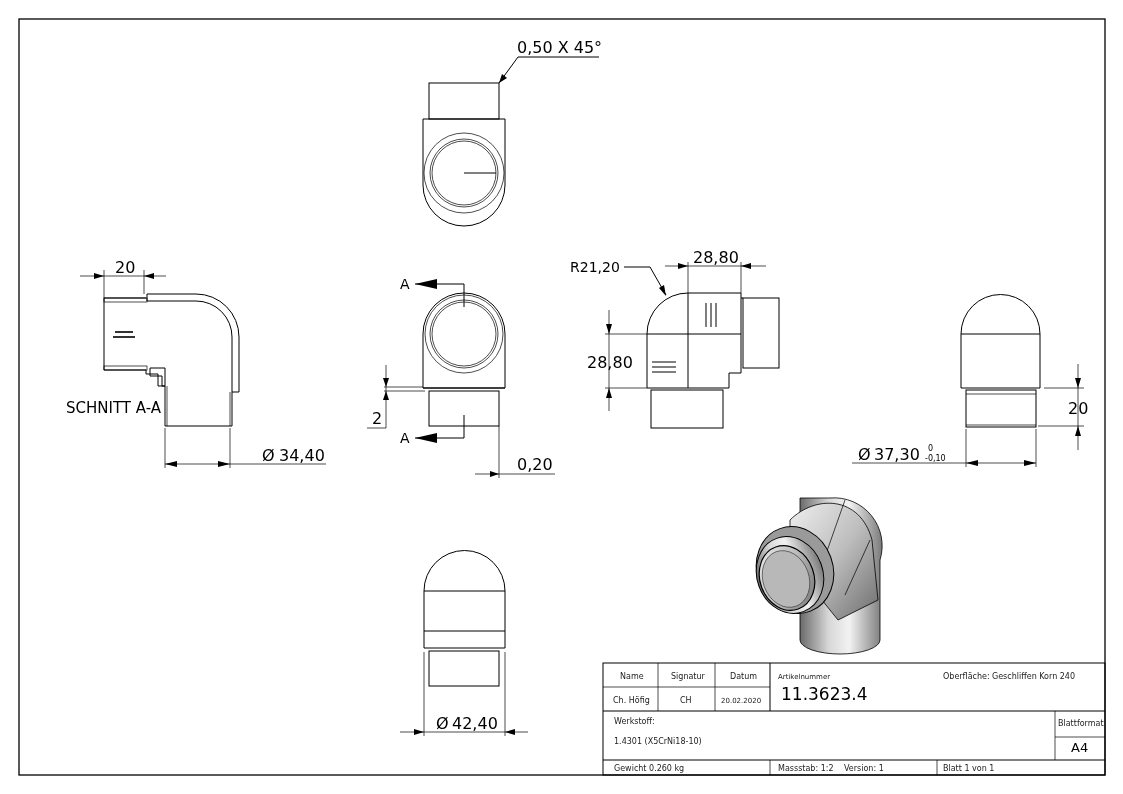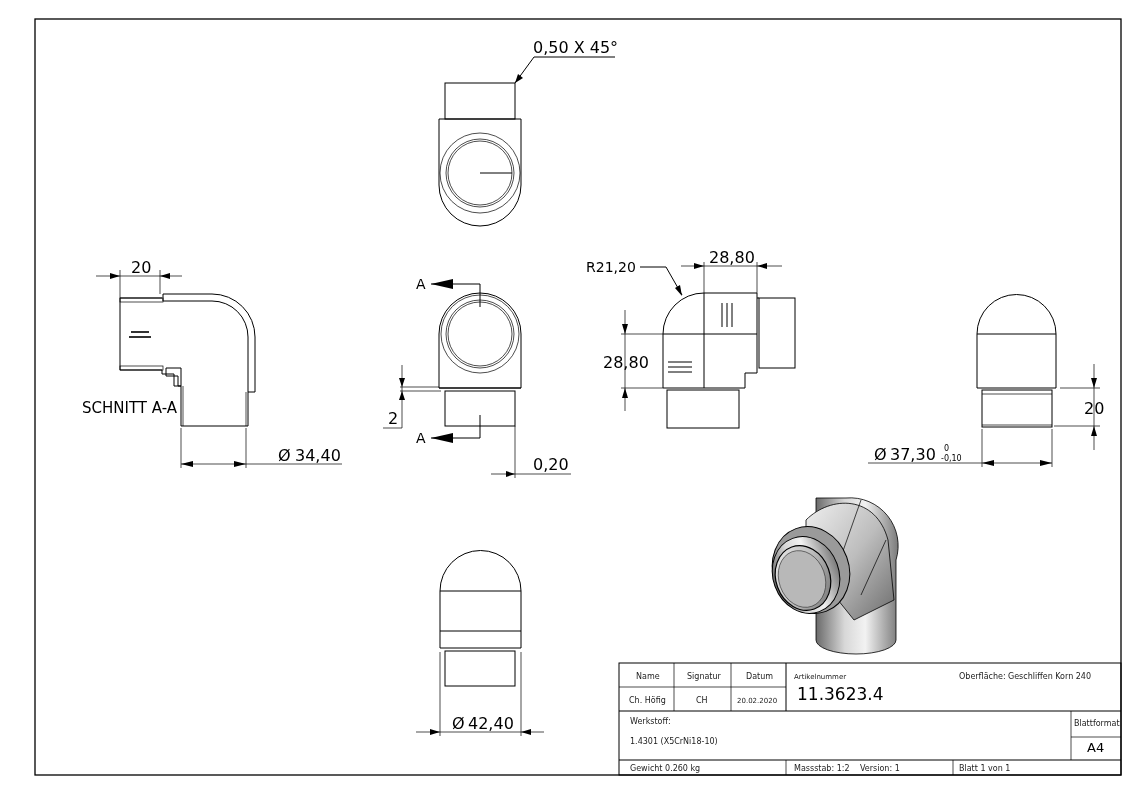--- a/index.html
+++ b/index.html
@@ -1,17 +1,17 @@
 <!DOCTYPE html>
 <html><head>
 <meta charset="utf-8">
 <style>
   html, body { margin:0; padding:0; background:#ffffff; }
   body { width:1123px; height:794px; position:relative; overflow:hidden; font-family:"DejaVu Sans", sans-serif; }
-  #sheet { position:absolute; left:0; top:0; width:941px; height:794px;margin-left:16px; }
+  #sheet { position:absolute; left:0; top:0; width:941px; height:794px; }
   svg text { font-family:"DejaVu Sans", sans-serif; fill:#000; }
   .dim { font-size:16px; }
   .tb { font-size:8px; fill:#222; }
   .ln { stroke:#000; stroke-width:1; fill:none; }
   .thin { stroke:#000; stroke-width:0.7; fill:none; }
   .thick { stroke:#000; stroke-width:1.3; fill:none; }
   .arrow { fill:#000; stroke:none; }
 </style>
 </head>
 <body>

